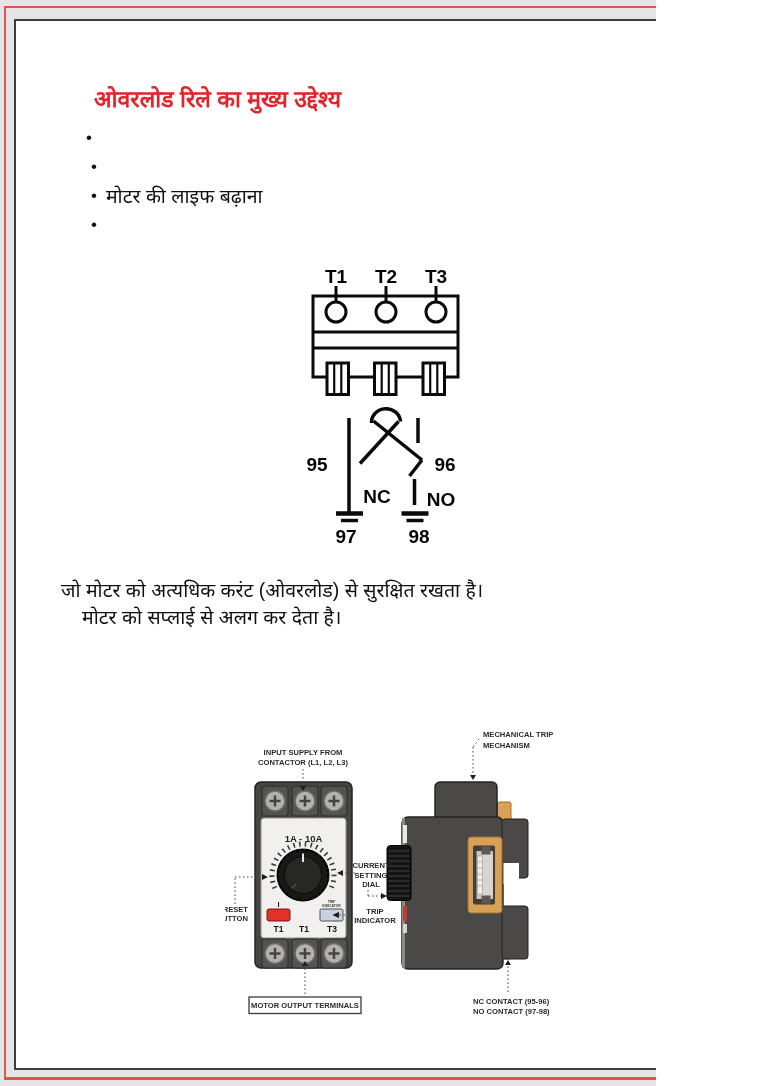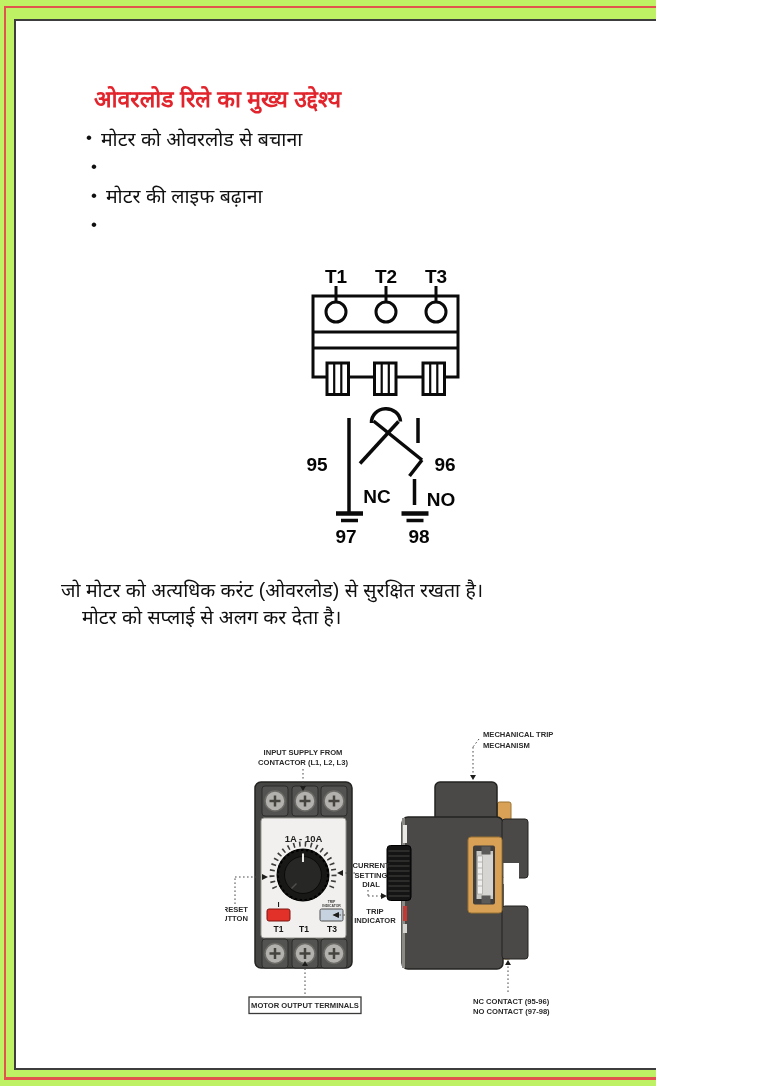--- a/index.html
+++ b/index.html
@@ -1,16 +1,16 @@
 <!DOCTYPE html>
 <html><head>
 <meta charset="utf-8">
 <style>
   html,body{margin:0;padding:0;background:#ffffff;}
-  .page{position:relative;width:656px;height:1086px;background:#bef264;overflow:hidden;
+  .page{position:relative;width:656px;height:1086px;background:#e5e5e5;overflow:hidden;
         font-family:"Liberation Sans","DejaVu Sans",sans-serif;}
   .red-frame{position:absolute;left:4px;top:6px;width:758px;height:1074px;box-sizing:border-box;
         border:2px solid #e0544d;border-bottom-width:3px;}
   .dark-frame{position:absolute;left:14px;top:19px;width:741px;height:1051px;box-sizing:border-box;
         border:2px solid #3d3d3d;background:#fff;}
   .heading{position:absolute;left:94px;top:82px;font-size:23px;font-weight:bold;color:#e2242c;}
   .bullets{position:absolute;left:86px;top:124px;font-size:19.5px;color:#101010;}
   .bullet-row{display:flex;gap:9px;height:28.8px;align-items:center;}
   .bullet-row + .bullet-row{margin-left:5px;}
   .bullet-dot{font-size:17px;}
@@ -30,21 +30,20 @@
 
 <div class="page">
   <div class="red-frame"></div>
   <div class="dark-frame"></div>
 
   <div class="heading">ओवरलोड रिले का मुख्य उद्देश्य</div>
 
   <div class="bullets">
     <div class="bullet-row">
       <span class="bullet-dot">•</span>
-      <span>मोटर को ओवरलोड से बचाना</span>
     </div>
     <div class="bullet-row">
       <span class="bullet-dot">•</span>
     </div>
     <div class="bullet-row">
       <span class="bullet-dot">•</span>
       <span>मोटर की लाइफ बढ़ाना</span>
     </div>
     <div class="bullet-row">
       <span class="bullet-dot">•</span>

